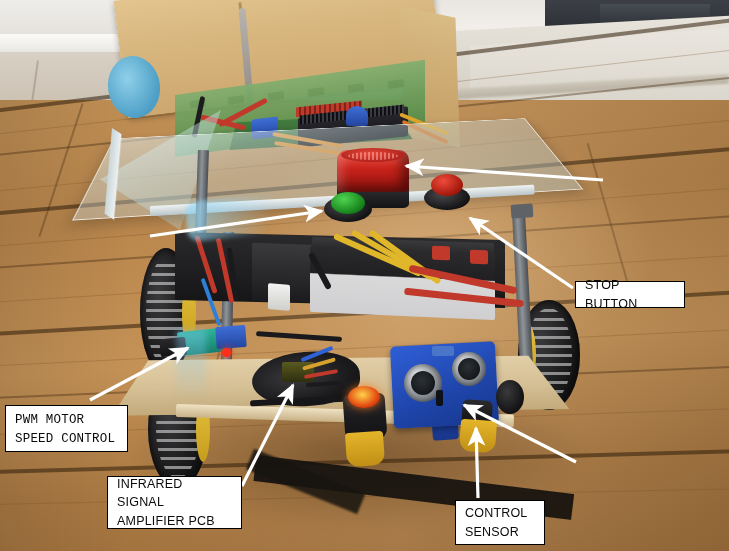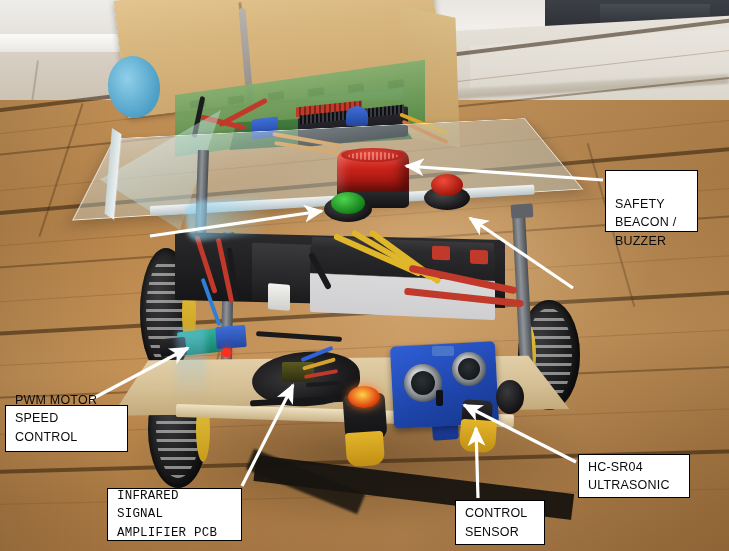--- a/index.html
+++ b/index.html
@@ -546,41 +546,35 @@
         <line x1="603" y1="180" x2="406" y2="166"></line>
         <line x1="573" y1="288" x2="470" y2="218"></line>
         <line x1="90" y1="400" x2="188" y2="348"></line>
         <line x1="242" y1="486" x2="293" y2="385"></line>
         <line x1="478" y1="498" x2="476" y2="428"></line>
         <line x1="576" y1="462" x2="464" y2="405"></line>
       </g>
     </svg>
 
 
-    <div class="labelbox" style="left:605px;top:170px;width:93px;height:62px;">
-      <span>SAFETY
-BEACON /
-BUZZER</span>
+
+    <div class="labelbox" style="left:575px;top:281px;width:110px;height:27px;display:flex;align-items:center;">
+      <span>STOP BUTTON</span>
     </div>
 
-
-    <div class="labelbox" style="left:5px;top:405px;width:123px;height:47px;display:flex;align-items:flex-end;">
+    <div class="labelbox" style="left:5px;top:405px;width:123px;height:47px;display:flex;align-items:flex-start;font-family:Liberation Mono, monospace;">
       <span>PWM MOTOR
 SPEED CONTROL</span>
     </div>
 
-    <div class="labelbox" style="left:107px;top:488px;width:135px;height:53px;display:flex;align-items:center;font-family:Liberation Mono, monospace;">
+    <div class="labelbox" style="left:107px;top:476px;width:135px;height:53px;display:flex;align-items:center;">
       <span>INFRARED SIGNAL
 AMPLIFIER PCB</span>
     </div>
 
     <div class="labelbox" style="left:455px;top:500px;width:90px;height:45px;display:flex;align-items:center;">
       <span>CONTROL
 SENSOR</span>
     </div>
 
-    <div class="labelbox" style="left:578px;top:454px;width:112px;height:44px;display:flex;align-items:center;">
-      <span>HC-SR04
-ULTRASONIC</span>
-    </div>
 
   </div>
 </div>
 
 </body></html>

